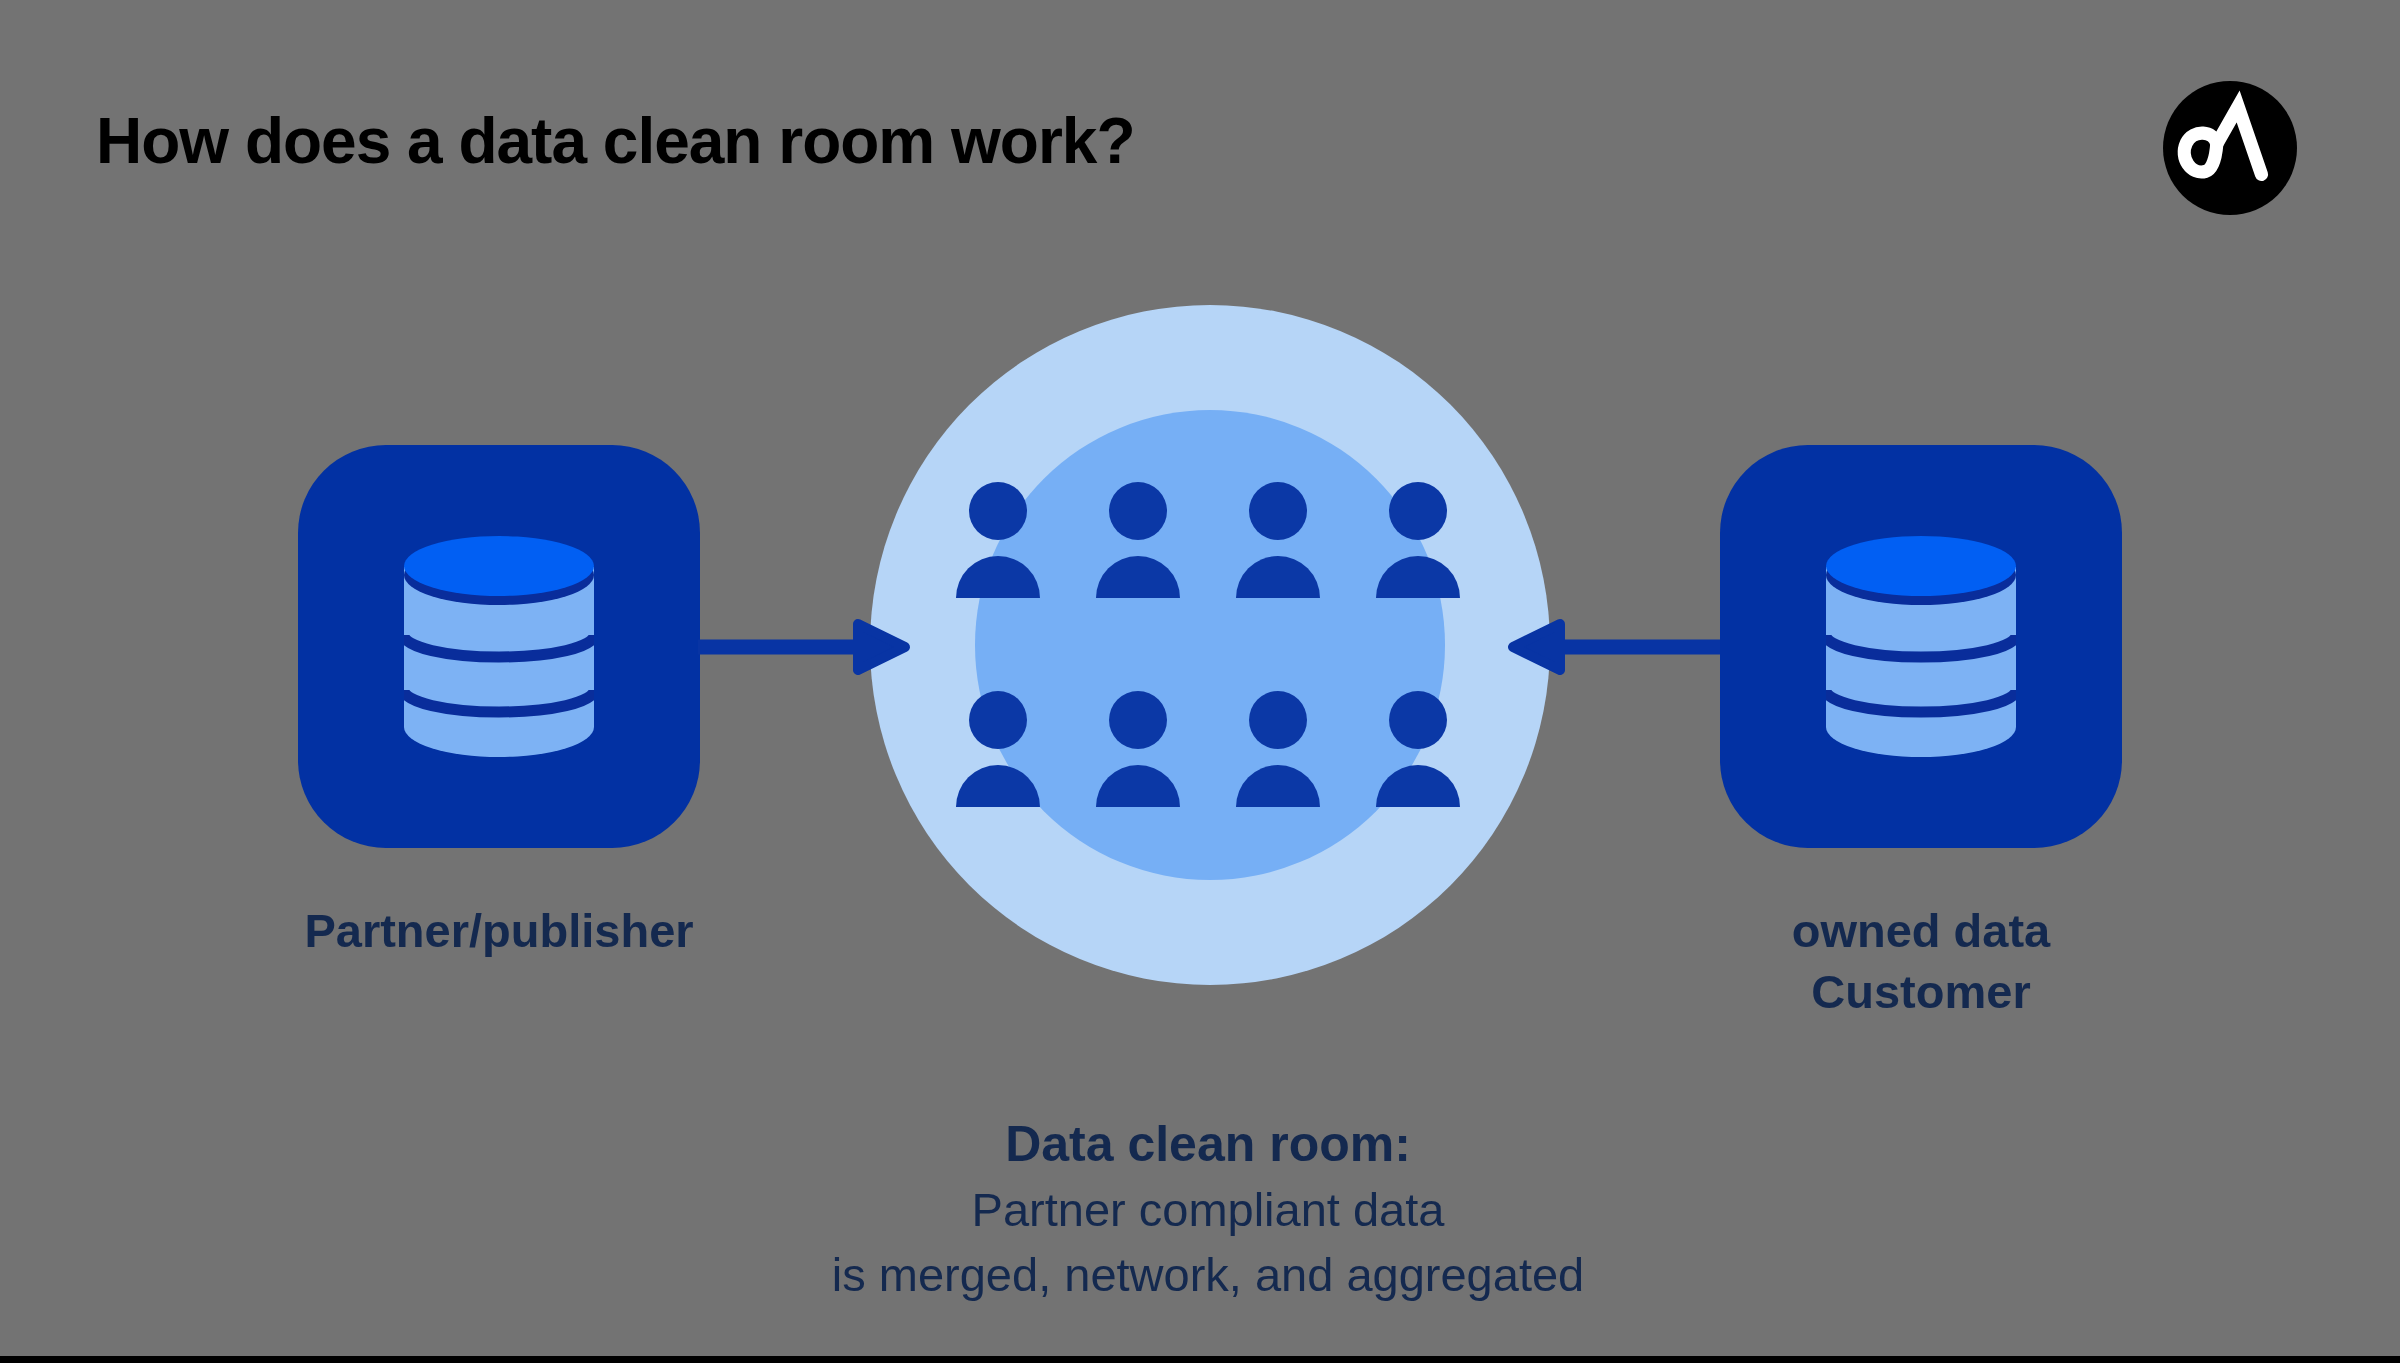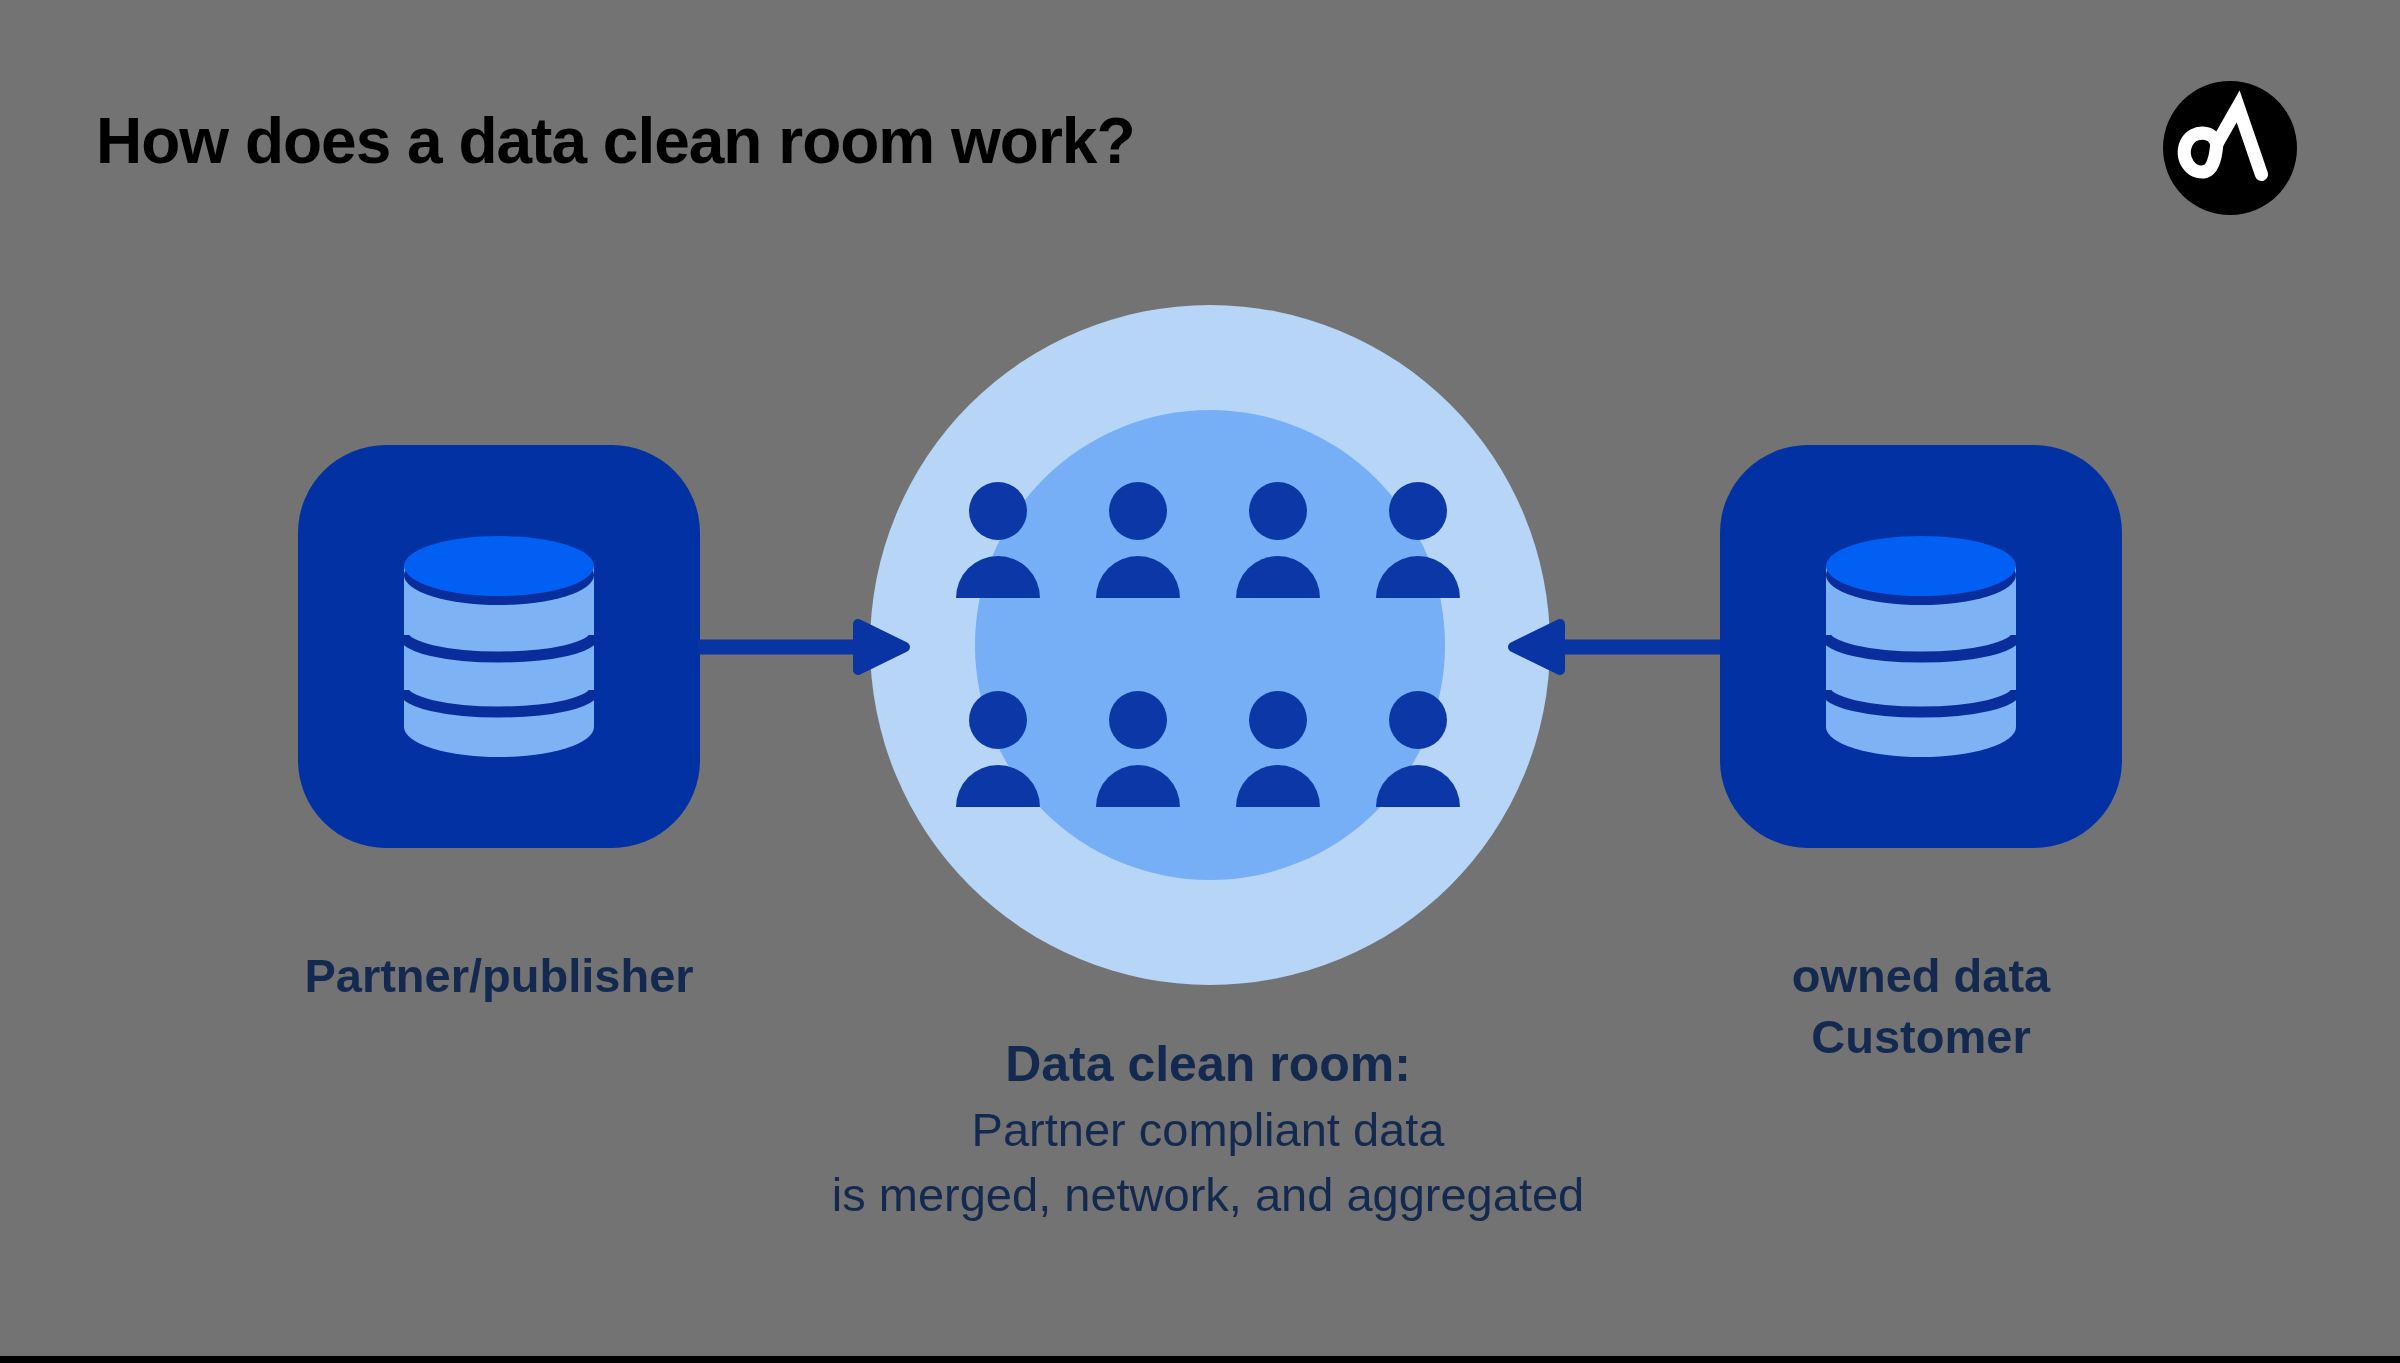--- a/index.html
+++ b/index.html
@@ -33,26 +33,26 @@
   .people{
     position:absolute;left:956px;top:482px;
     display:grid;grid-template-columns:repeat(4,84px);
     grid-template-rows:repeat(2,116px);column-gap:56px;row-gap:93px;
   }
   .arrow{position:absolute;top:616px;width:214px;height:62px;}
   .arrow.to-right{left:698px;}
   .arrow.to-left{left:1506px;transform:scaleX(-1);}
   .source-label{
     position:absolute;top:900px;width:480px;text-align:center;
-    color:#14294F;font-size:47px;font-weight:700;line-height:61px;margin-top:45px;
+    color:#14294F;font-size:47px;font-weight:700;line-height:61px;
   }
   .source-label.left{left:259px;}
   .source-label.right{left:1681px;}
   .caption{
-    position:absolute;left:758px;top:1032px;width:900px;text-align:center;
+    position:absolute;left:758px;top:1112px;width:900px;text-align:center;
     color:#14294F;font-size:47px;font-weight:400;line-height:65px;
   }
   .caption .heading{font-weight:700;font-size:50px;}
   .bottom-bar{position:absolute;left:0;top:1356px;width:2400px;height:7px;background:#000;}
 </style>
 </head>
 <body>
 
 <div class="canvas">
 

